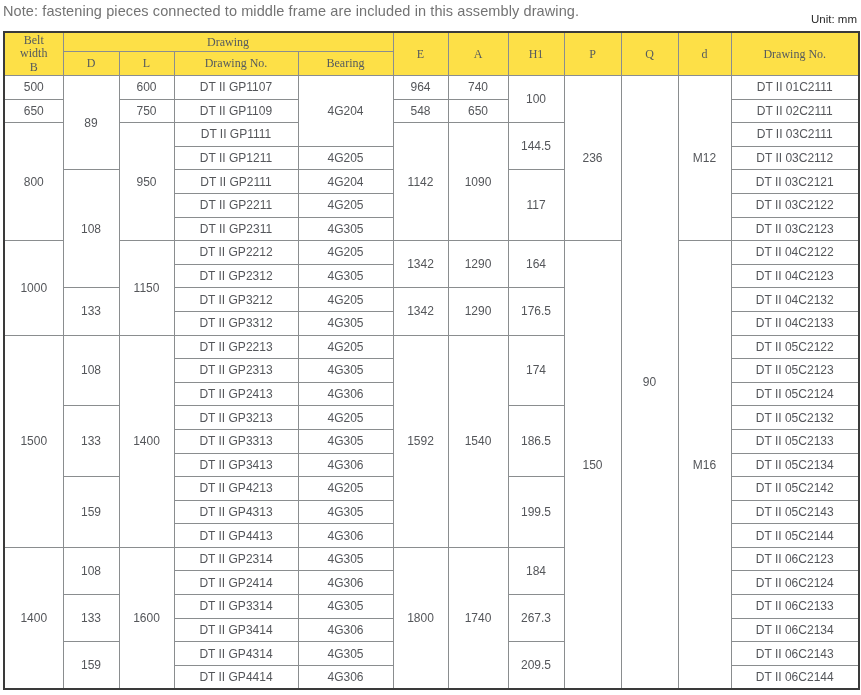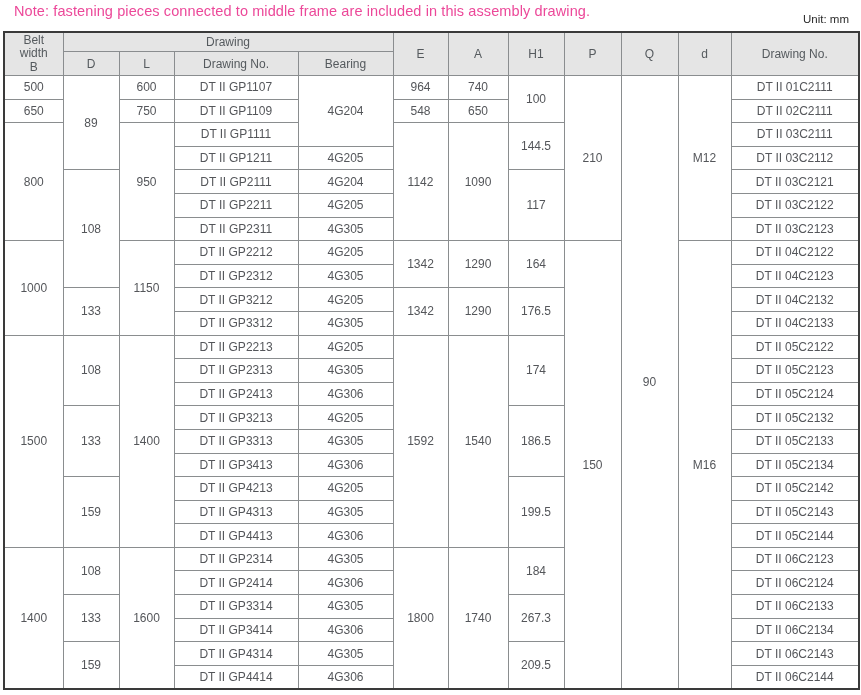--- a/index.html
+++ b/index.html
@@ -4,49 +4,50 @@
 <style>
   html, body { margin: 0; padding: 0; }
   body {
     width: 861px; height: 695px;
     background: #ffffff;
     position: relative;
     font-family: "Liberation Sans", sans-serif;
     overflow: hidden;
   }
   .note {
-    position: absolute; left: 14px; top: 3px;
-    font-size: 14.5px; color: #ec4899;
+    position: absolute; left: 3px; top: 3px;
+    font-size: 14.5px; color: #737373;
     letter-spacing: 0.1px;
   }
   .unit {
-    position: absolute; right: 12px; top: 13px;
+    position: absolute; right: 4px; top: 13px;
     font-size: 11.5px; color: #2a2a2a;
   }
   table.spec {
     position: absolute; left: 3px; top: 31px;
     width: 855px;
     border-collapse: collapse;
     table-layout: fixed;
     border: 2px solid #3a3a3a;
   }
   table.spec th, table.spec td {
     border: 1px solid #8a8d8f;
     padding: 0;
     font-size: 12px;
     color: #54565a;
     text-align: center;
     vertical-align: middle;
     overflow: hidden;
     white-space: nowrap;
   }
   table.spec thead th {
-    background: #e5e5e5;
+    background: #fde047;
     font-weight: normal;
     color: #555a5e;
+    font-family: Liberation Serif, serif;
   }
   table.spec thead tr.hr1 th { height: 18px; }
   table.spec thead tr.hr2 th { height: 23px; }
   table.spec tbody tr { height: 23.6px; }
   th.belt-th {
     text-align: left;
     padding-left: 5px;
     line-height: 1.12;
   }
   th.belt-th span { display: block; }
@@ -98,21 +99,21 @@
   <tbody>
     <tr>
       <td>500</td>
       <td rowspan="4">89</td>
       <td>600</td>
       <td>DT II GP1107</td>
       <td rowspan="3">4G204</td>
       <td>964</td>
       <td>740</td>
       <td rowspan="2">100</td>
-      <td rowspan="7">210</td>
+      <td rowspan="7">236</td>
       <td rowspan="26">90</td>
       <td rowspan="7">M12</td>
       <td>DT II 01C2111</td>
     </tr>
     <tr>
       <td>650</td>
       <td>750</td>
       <td>DT II GP1109</td>
       <td>548</td>
       <td>650</td>

